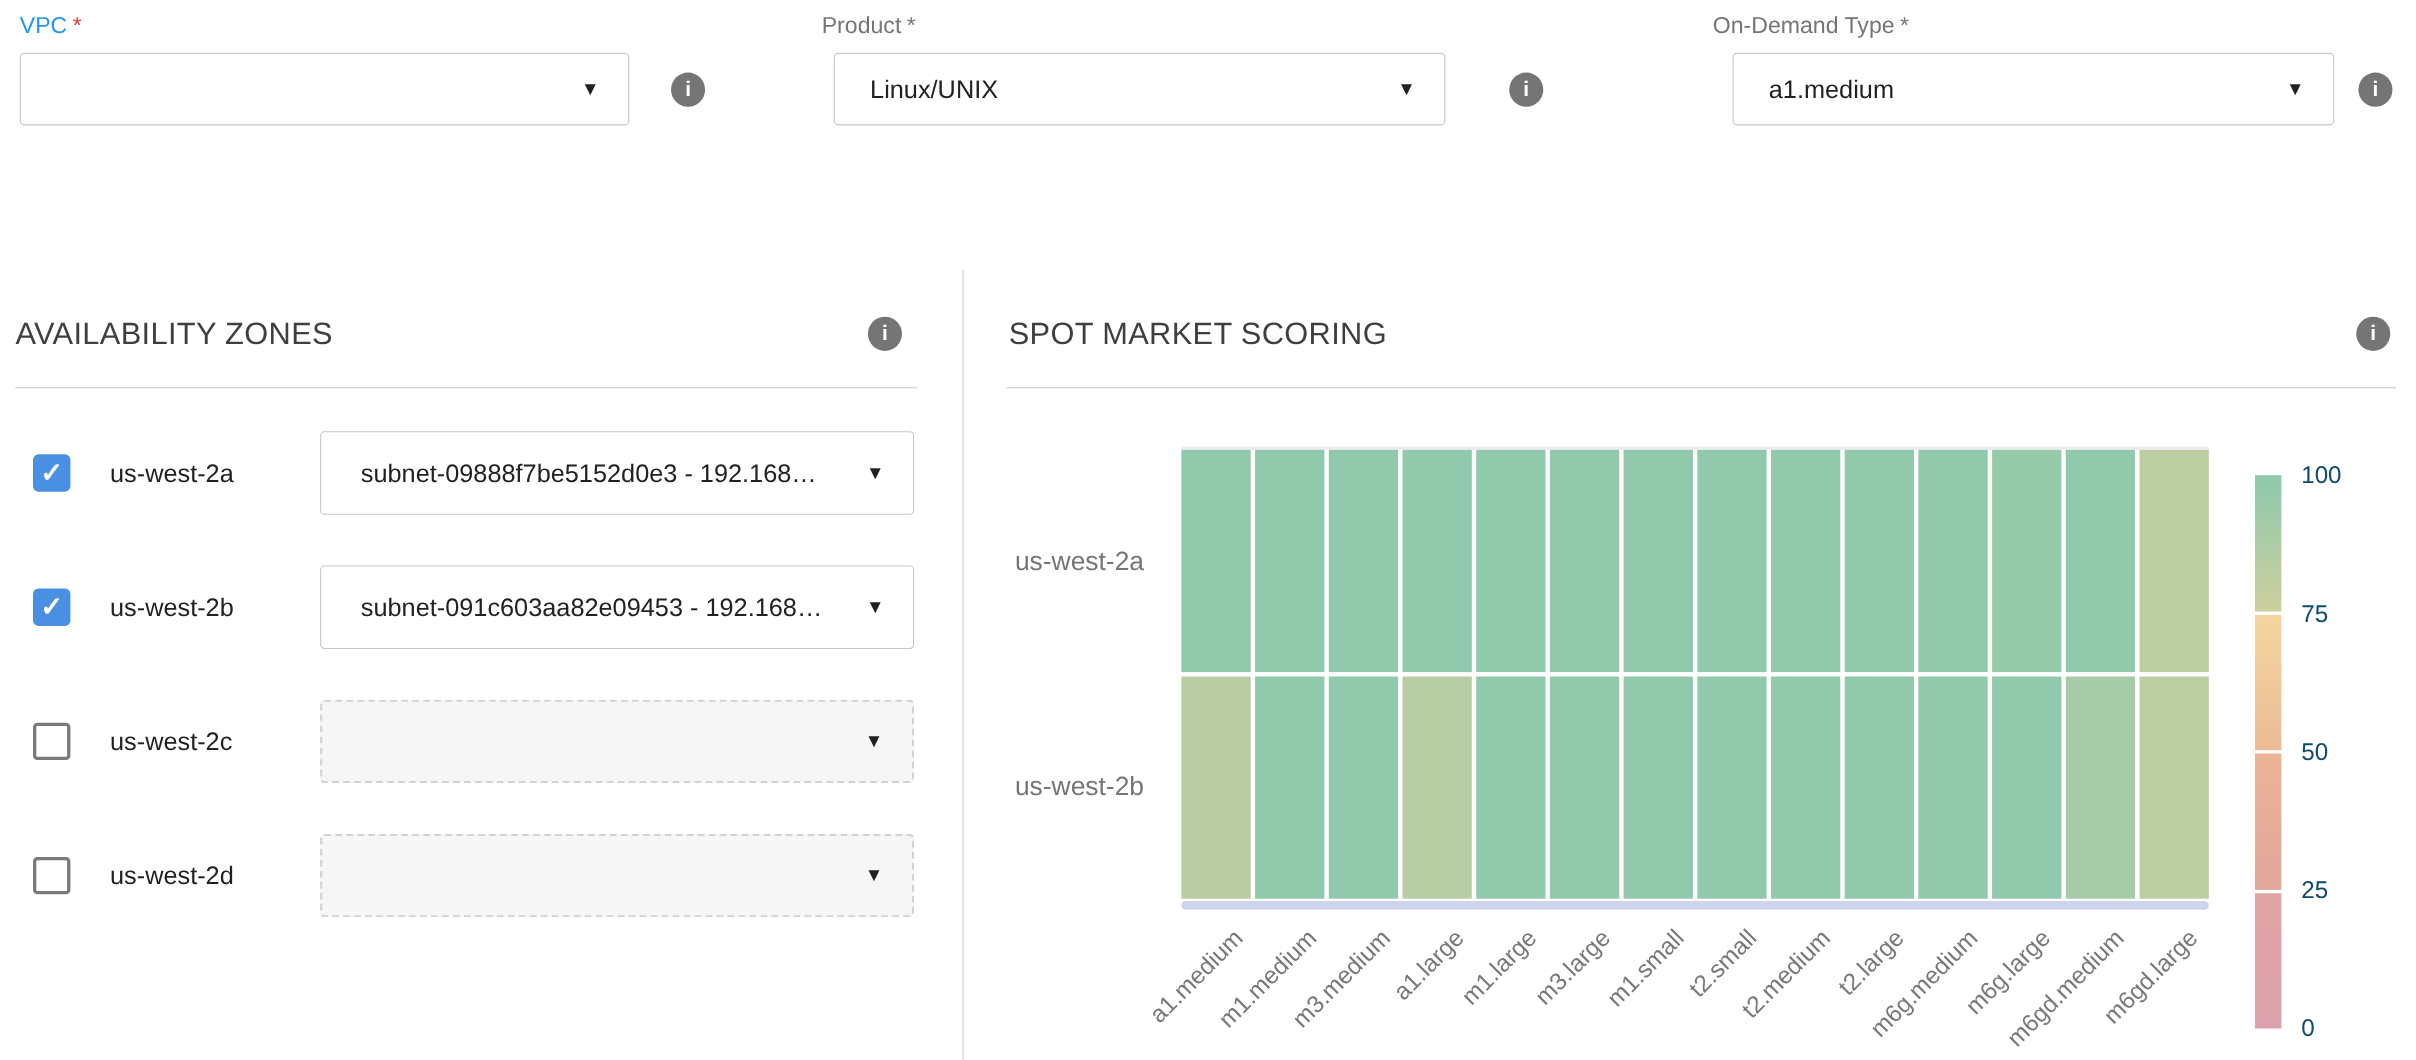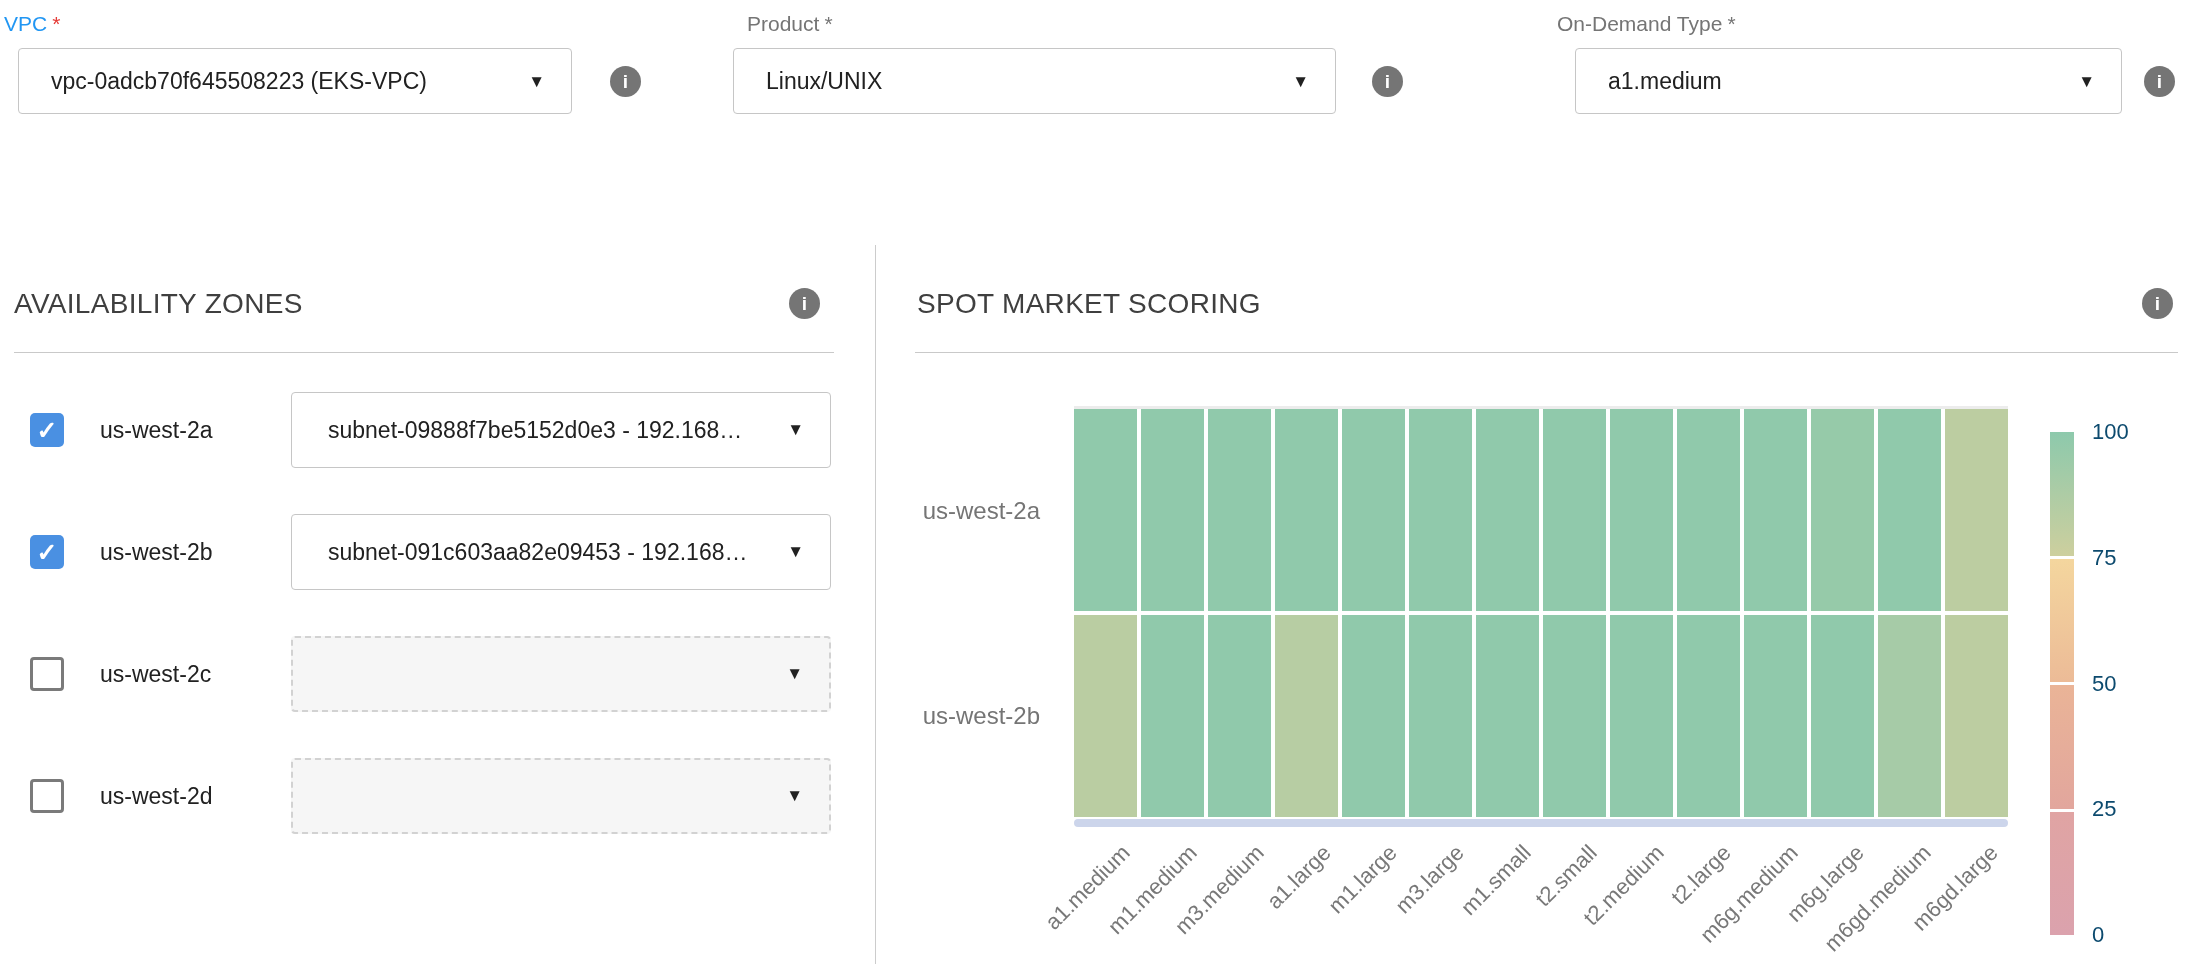--- a/index.html
+++ b/index.html
@@ -76,33 +76,32 @@
     display:flex;flex-direction:column;gap:3px;
   }
   #legend-bar .seg{flex:1;}
   .legend-tick{
     position:absolute;left:2092px;width:80px;font-size:22px;color:#0c4a6e;
   }
 </style>
 </head>
 <body>
 
-<div class="field-label vpc" style="left:4px;top:12px;text-align:center;">
+<div class="field-label vpc" style="left:18px;top:12px;text-align:center;">
   <span>VPC</span><span class="req">*</span>
 </div>
 <div class="select-box" style="left:18px;top:48px;width:554px;">
-  <span>vpc-0adcb70f645508223 (EKS-VPC)</span>
   <span class="caret">▼</span>
 </div>
 <div class="info" style="left:610px;top:66px;">i</div>
 
 <div class="field-label" style="left:747px;top:12px;">
   <span>Product</span><span class="req">*</span>
 </div>
-<div class="select-box" style="left:733px;top:48px;width:603px;">
+<div class="select-box" style="left:758px;top:48px;width:556px;">
   <span>Linux/UNIX</span>
   <span class="caret">▼</span>
 </div>
 <div class="info" style="left:1372px;top:66px;">i</div>
 
 <div class="field-label" style="left:1557px;top:12px;">
   <span>On-Demand Type</span><span class="req">*</span>
 </div>
 <div class="select-box" style="left:1575px;top:48px;width:547px;">
   <span>a1.medium</span>

